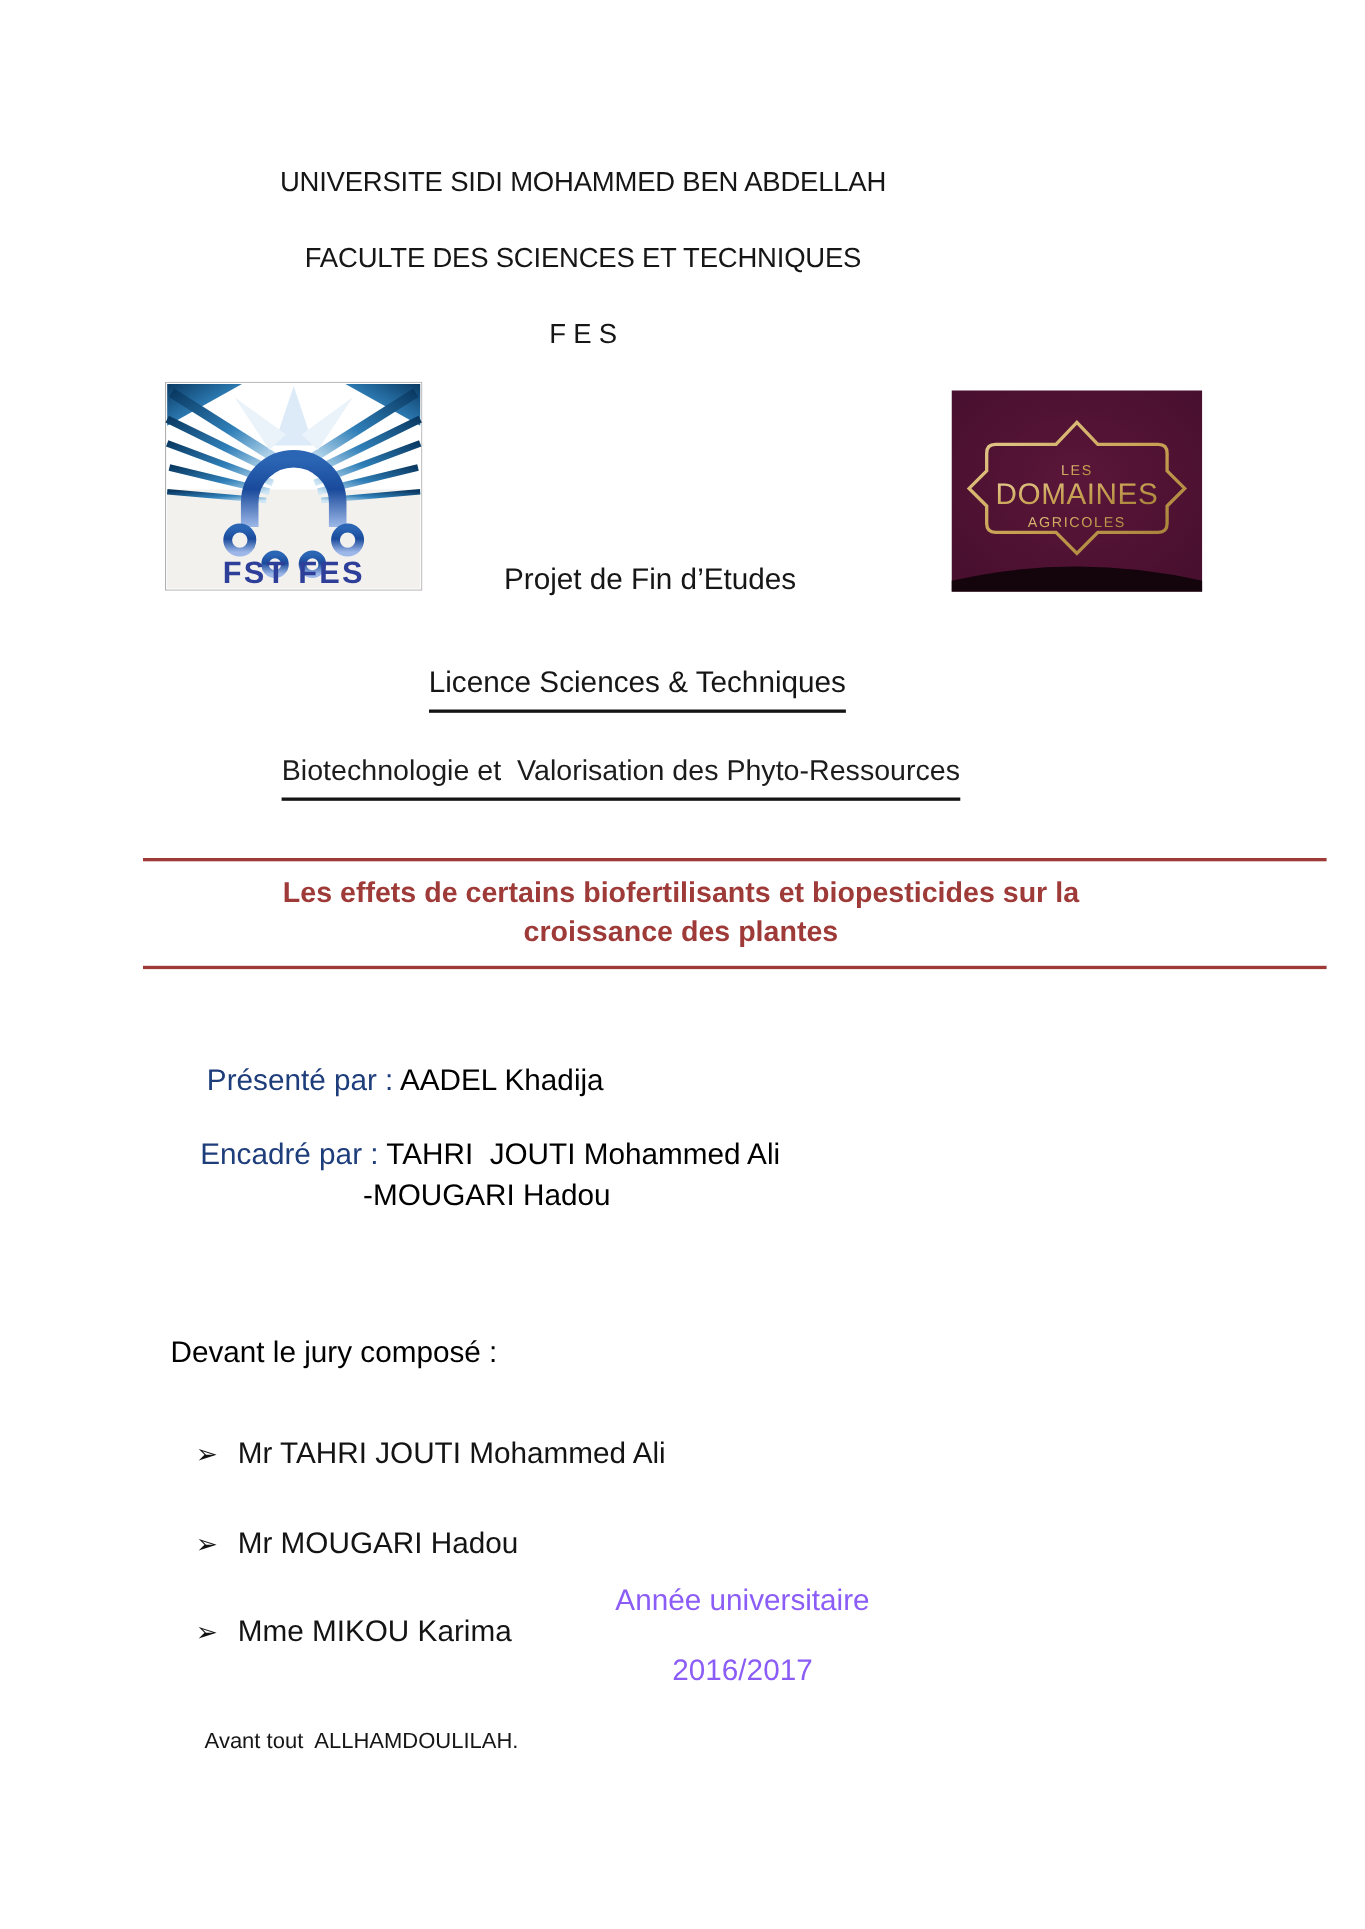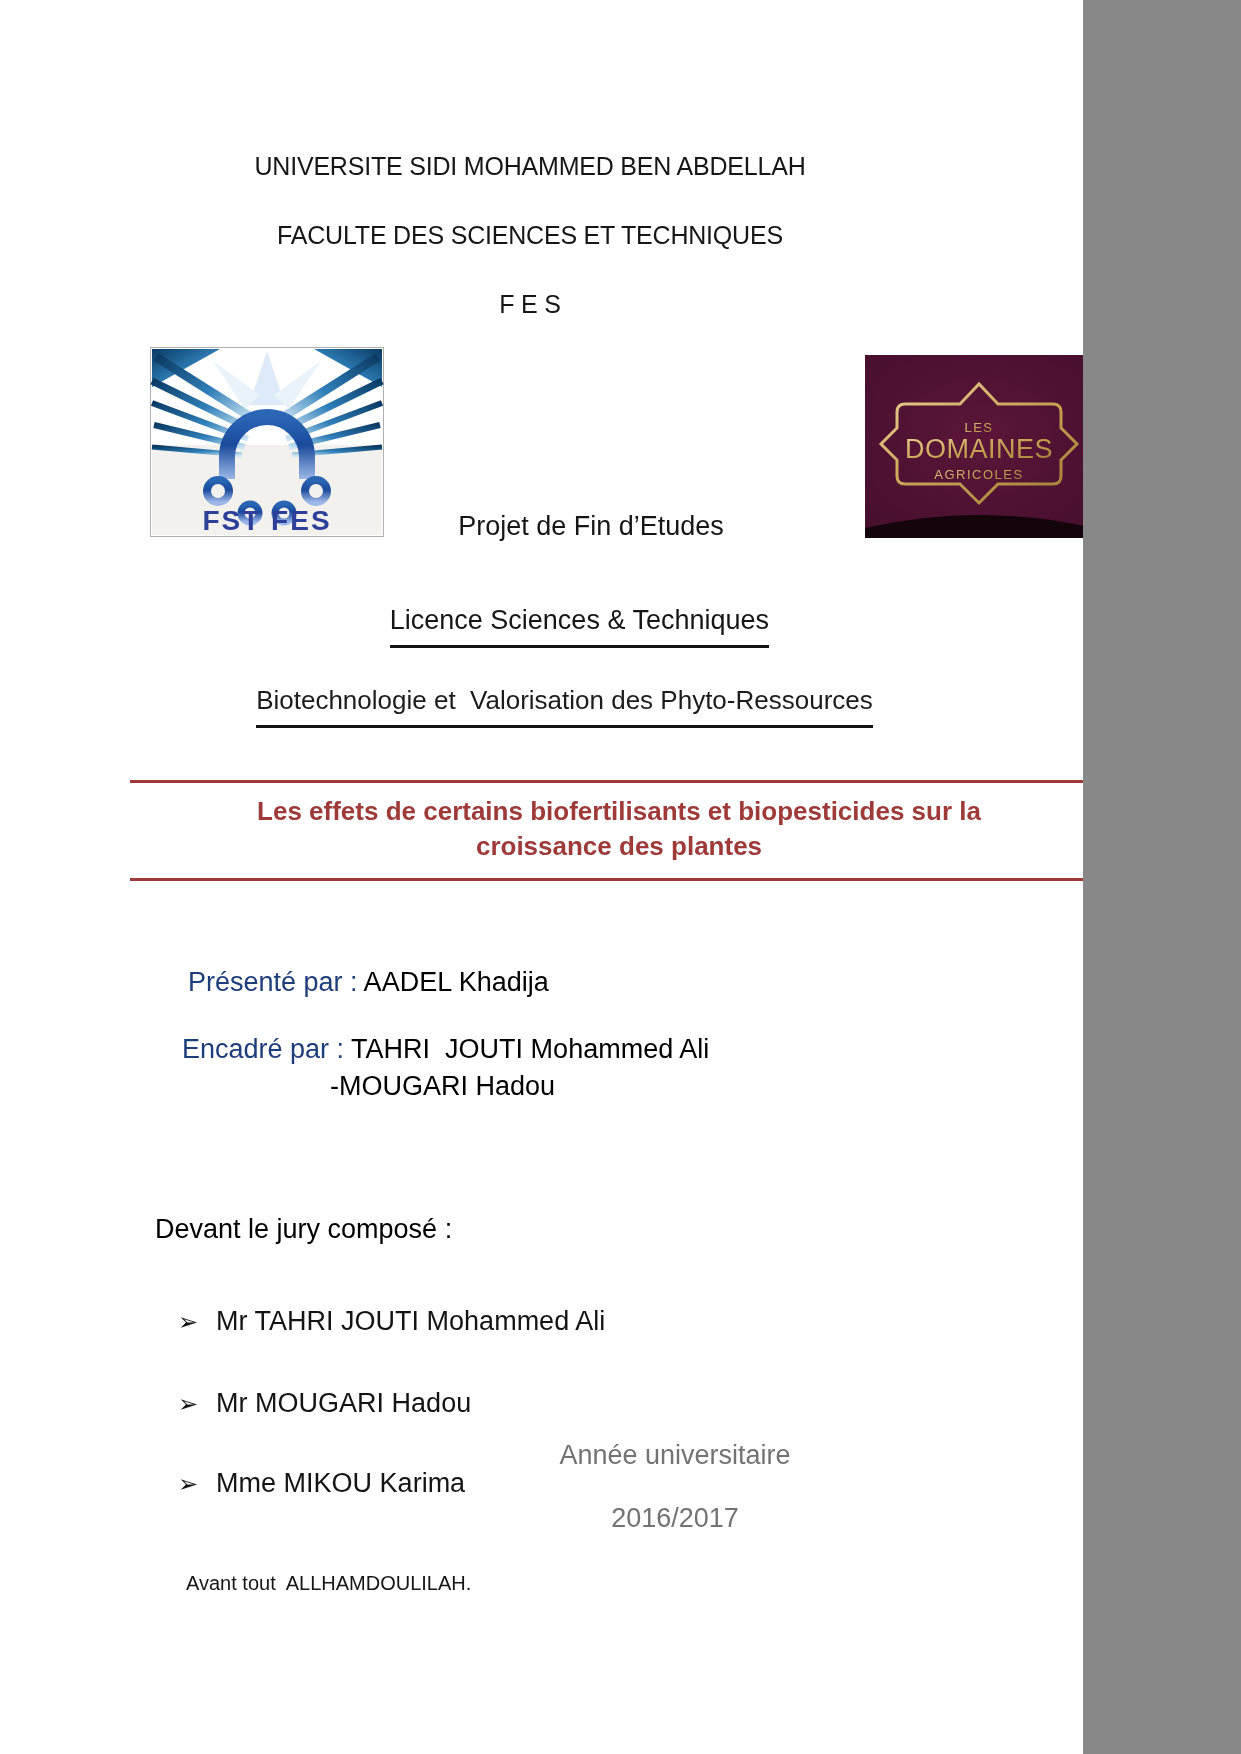--- a/index.html
+++ b/index.html
@@ -1,18 +1,18 @@
 <!DOCTYPE html>
 <html><head>
 <meta charset="utf-8">
 <style>
   html,body{margin:0;padding:0;background:#888;}
   .page{
     position:relative;
-    width:1083px;height:1754px;
+    width:1241px;height:1754px;
     background:#ffffff;
     font-family:"Liberation Sans", sans-serif;
     color:#1c1c1c;
     overflow:hidden;
   }
   .t{position:absolute;white-space:pre-wrap;}
   .center-col{left:0;width:1060px;text-align:center;}
   .hdr{font-size:25px;letter-spacing:-0.2px;color:#161616;}
   .mid-col{left:0;width:1100px;text-align:center;}
   .mid{font-size:27px;color:#161616;margin-left:41px;}
@@ -26,21 +26,21 @@
   .title-line{
     font-size:26px;font-weight:bold;color:#9e3a38;
     line-height:35px;white-space:nowrap;
   }
   .row{font-size:27px;}
   .label{color:#1e3d7b;}
   .value{color:#000000;}
   .jury-item{display:flex;align-items:baseline;font-size:27px;color:#141414;}
   .jury-bullet{font-size:24px;margin-right:18px;color:#111;}
   .foot-col{left:275px;width:800px;text-align:center;}
-  .foot{font-size:27px;color:#737373;}
+  .foot{font-size:27px;color:#8b5cf6;}
   .note{font-size:20px;color:#161616;text-align:right;}
   svg text{font-family:"Liberation Sans", sans-serif;}
   .logo{position:absolute;}
 </style>
 </head>
 <body>
 
 <div class="page">
 
   <div class="t center-col hdr" style="top:152px">UNIVERSITE SIDI MOHAMMED BEN ABDELLAH</div>

